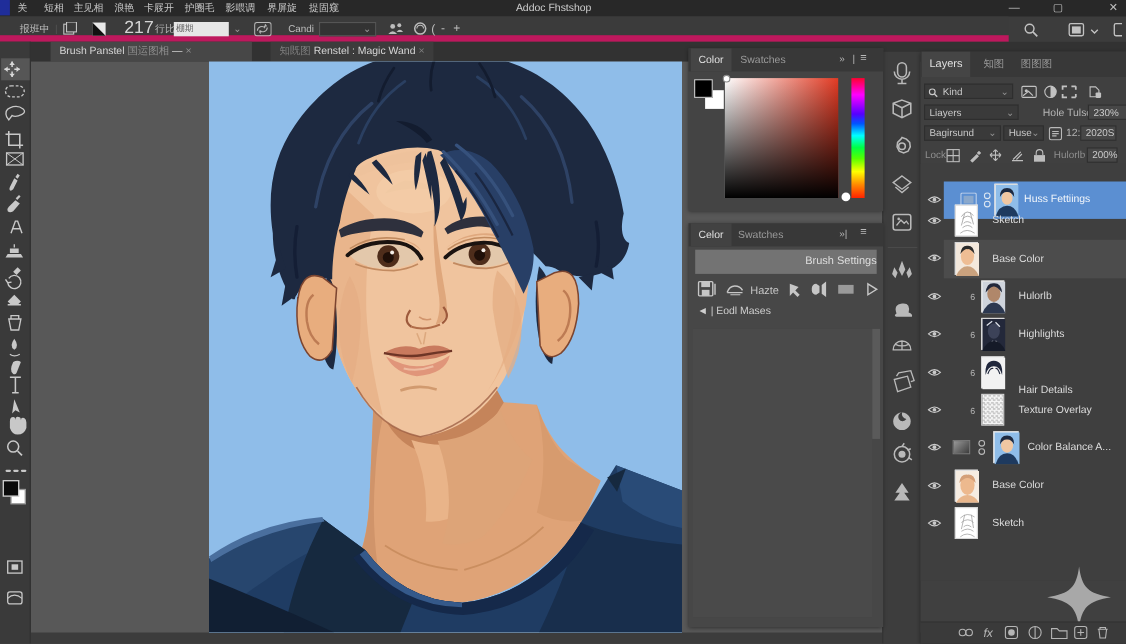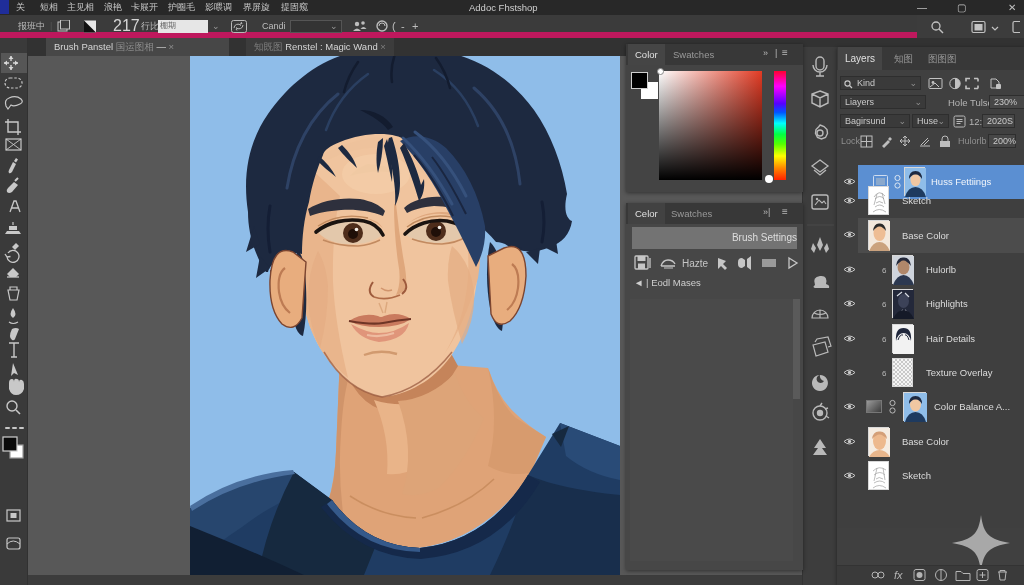--- a/index.html
+++ b/index.html
@@ -472,21 +472,21 @@
       <svg class="eye" viewBox="0 0 13 9">
           <path d="M1 4.5 Q6.5 -0.5 12 4.5 Q6.5 9.5 1 4.5 Z" stroke="#c9c9c9" fill="none"></path>
           <circle cx="6.5" cy="4.5" r="1.7" fill="#c9c9c9"></circle>
         </svg>
       <span class="lr6" style="left:45px;top:13px">6</span>
       <div class="thumb" style="left:55px;top:2px;width:21px;height:29px"><svg width="21" height="29" viewBox="0 0 21 29">
             <rect width="21" height="29" fill="#f2f2f2"></rect>
             <path d="M3 16 Q2 3 10.5 3 Q19 3 18 16 Q16 8 10.5 8 Q5 8 3 16 Z" fill="#20273c"></path>
             <path d="M5 15 Q7 9 10 10 M16 15 Q14 9 12 10" stroke="#20273c" fill="none"></path>
           </svg></div>
-      <div class="ltext" style="left:89px;top:11px">Hair Details</div>
+      <div class="ltext" style="left:89px;top:27px">Hair Details</div>
     </div>
 
     <div class="lrow" style="top:309px">
       <svg class="eye" viewBox="0 0 13 9">
           <path d="M1 4.5 Q6.5 -0.5 12 4.5 Q6.5 9.5 1 4.5 Z" stroke="#c9c9c9" fill="none"></path>
           <circle cx="6.5" cy="4.5" r="1.7" fill="#c9c9c9"></circle>
         </svg>
       <span class="lr6" style="left:45px;top:13px">6</span>
       <div class="thumb" style="left:55px;top:2px;width:21px;height:29px;background:repeating-conic-gradient(#c9c9c9 0% 25%,#f5f5f5 0% 50%) 0 0/4px 4px"></div>
       <div class="ltext" style="left:89px;top:11px">Texture Overlay</div>

